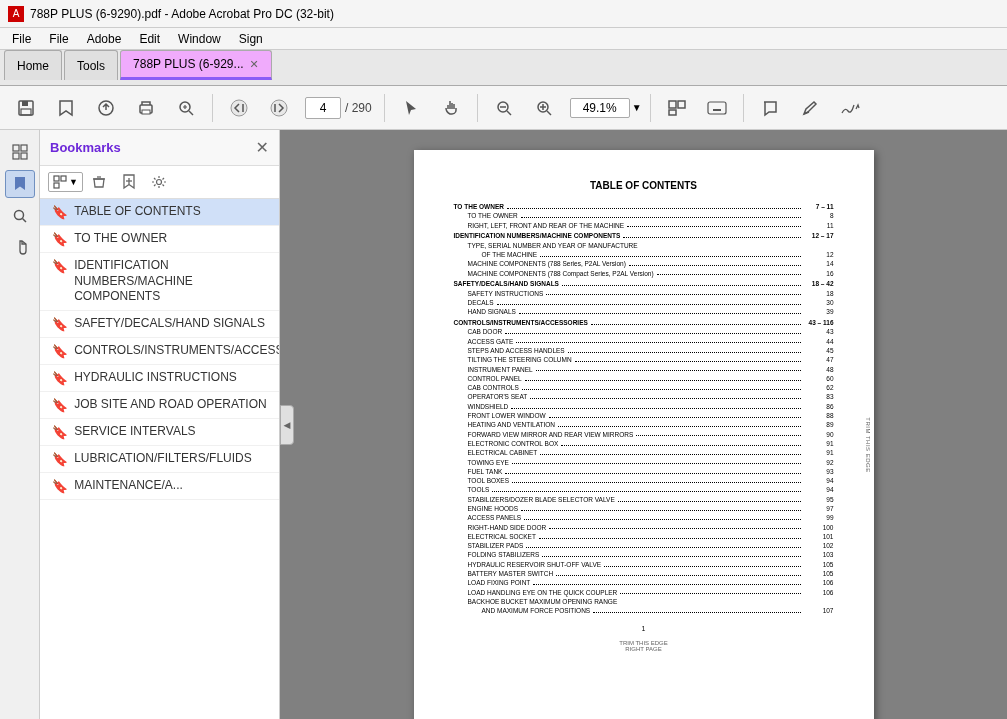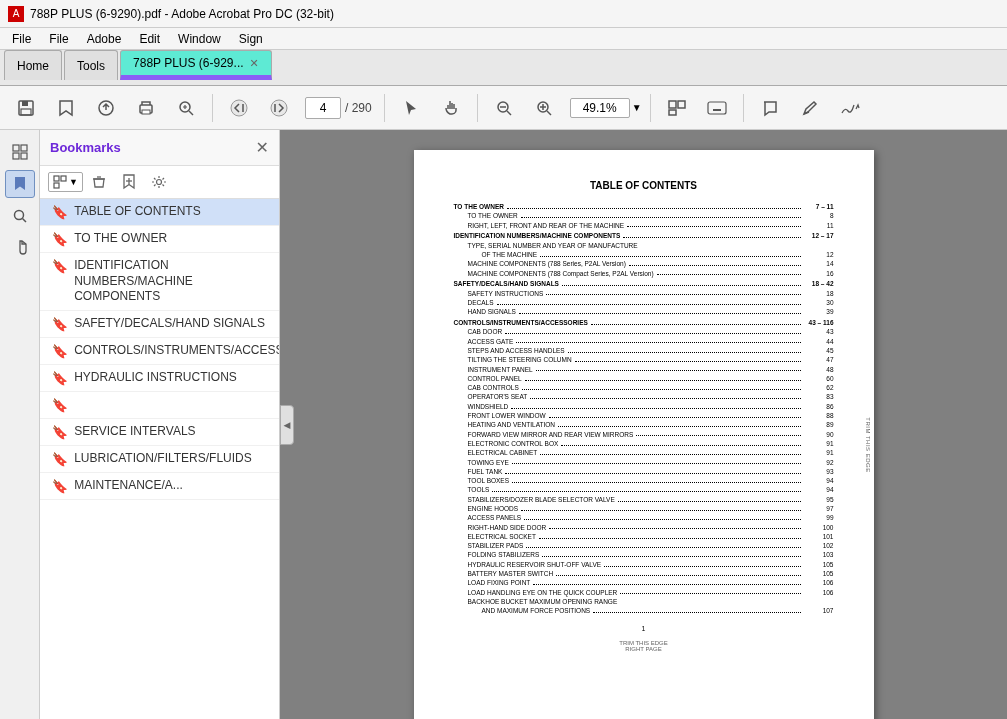--- a/index.html
+++ b/index.html
@@ -56,22 +56,22 @@
       border: 1px solid #aaa;
       border-bottom: none;
       background: #e0e0e0;
       font-size: 12px;
       cursor: pointer;
       border-radius: 3px 3px 0 0;
       margin-right: 2px;
       gap: 6px;
     }
     .tab.active {
-      background: #5eead4;
-      border-bottom: 5px solid #8b5cf6;
+      background: #f0abfc;
+      border-bottom: 3px solid #8b5cf6;
       z-index: 1;
     }
     .tab-close { font-size: 11px; color: #666; cursor: pointer; }
 
     
     .toolbar {
       background: #f5f5f5;
       height: 44px;
       display: flex;
       align-items: center;
@@ -492,20 +492,21 @@
       <div class="bookmark-item">
         <span class="bookmark-icon">🔖</span>
         <span class="bookmark-label">CONTROLS/INSTRUMENTS/ACCESSORIES</span>
       </div>
       <div class="bookmark-item">
         <span class="bookmark-icon">🔖</span>
         <span class="bookmark-label">HYDRAULIC INSTRUCTIONS</span>
       </div>
       <div class="bookmark-item">
         <span class="bookmark-icon">🔖</span>
+        <span class="bookmark-label">JOB SITE AND ROAD OPERATION</span>
       </div>
       <div class="bookmark-item">
         <span class="bookmark-icon">🔖</span>
         <span class="bookmark-label">SERVICE INTERVALS</span>
       </div>
       <div class="bookmark-item">
         <span class="bookmark-icon">🔖</span>
         <span class="bookmark-label">LUBRICATION/FILTERS/FLUIDS</span>
       </div>
       <div class="bookmark-item">

